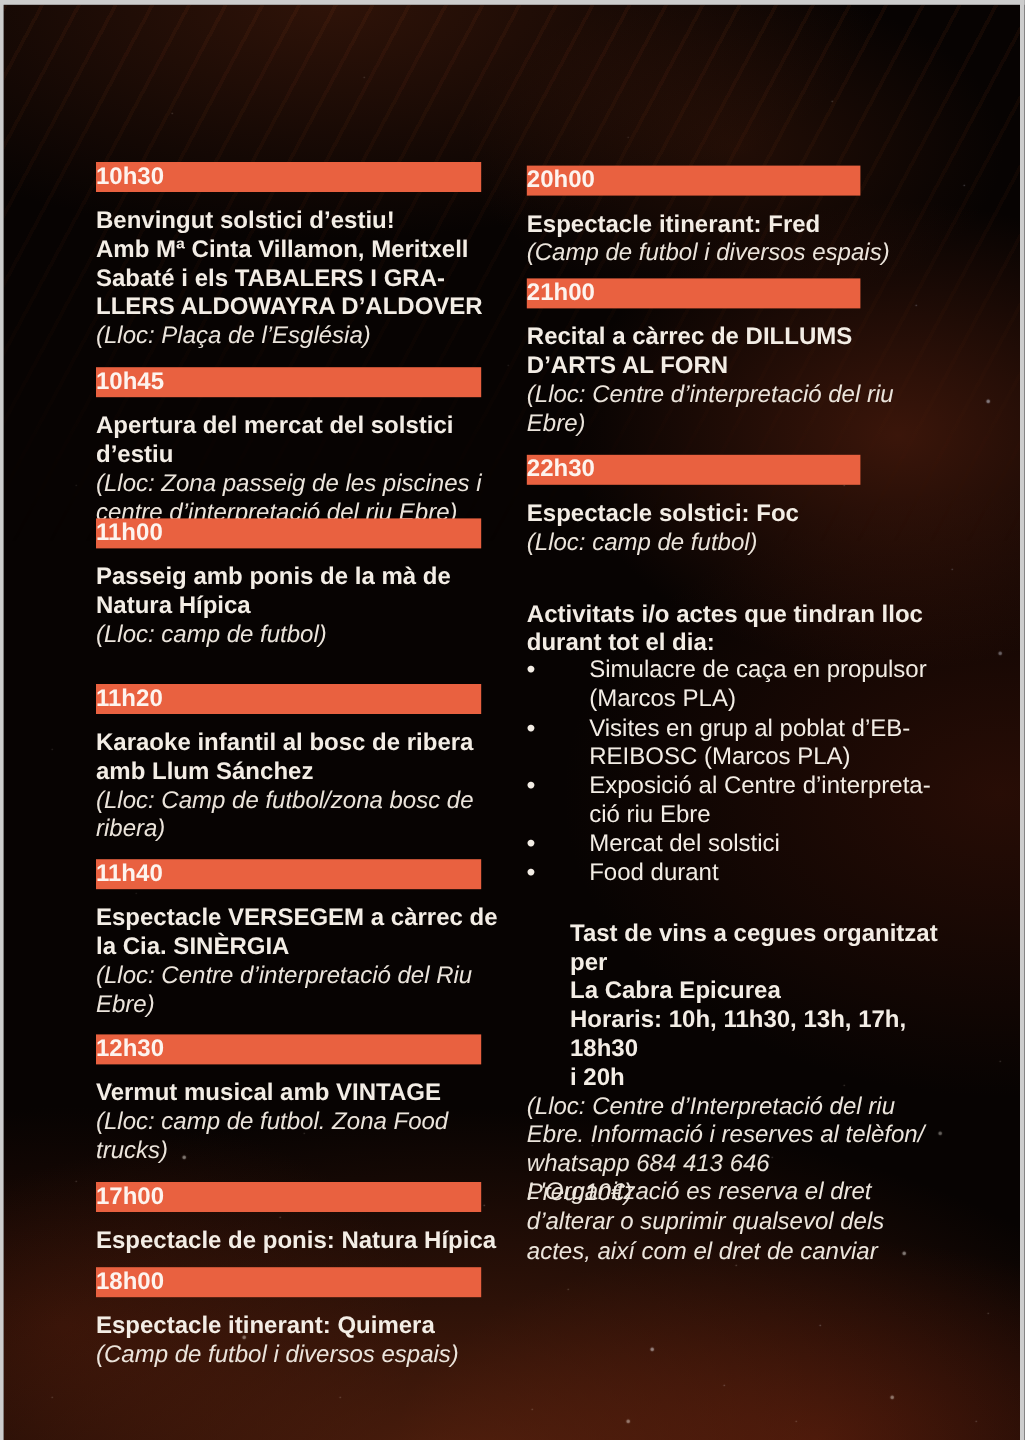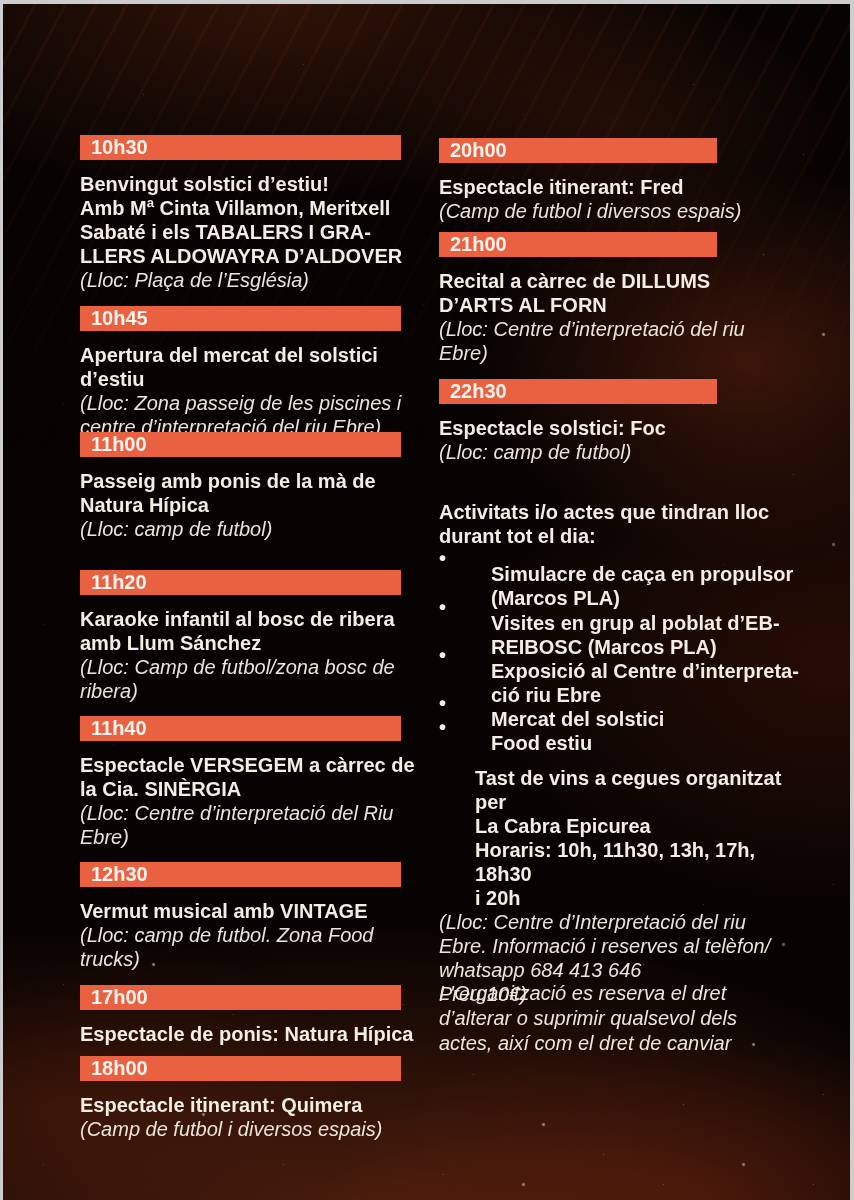--- a/index.html
+++ b/index.html
@@ -57,37 +57,37 @@
       330px 910px 1px 0 rgba(255,245,235,.30), 490px 950px 1px 0 rgba(240,245,255,.35),
       170px 880px 1px 0 rgba(255,240,230,.30), 830px 880px 1px 0 rgba(255,245,235,.35),
       40px 1160px 1px 0 rgba(255,240,230,.35);
   }
   .event{position:absolute;}
   .event.left{left:77px;width:345px;}
   .event.right{left:436px;width:360px;}
   .badge{
     background:#e96140;color:#fdf4ef;
     font-weight:700;font-size:20px;line-height:25px;height:25px;
-    padding-left:11px;box-sizing:border-box;
+    box-sizing:border-box;
   }
   .event.left .badge{width:321px;}
   .event.right .badge{width:278px;}
   .title{
     font-weight:700;font-size:20px;line-height:24px;
     white-space:pre-line;color:#f3ede5;margin-top:12px;
   }
   .loc{
     font-style:italic;font-weight:400;font-size:20px;line-height:24px;
     white-space:pre-line;color:#ebe4db;
   }
   .textblock{position:absolute;left:436px;width:370px;}
   .heading{font-weight:700;font-size:20px;line-height:24px;white-space:pre-line;color:#f3ede5;}
   .bullet-item{position:absolute;left:436px;width:370px;display:flex;}
   .dot{font-weight:700;font-size:20px;line-height:24px;color:#f3ede5;width:52px;flex:none;}
-  .bullet-text{font-weight:700;font-size:20px;line-height:24px;white-space:pre-line;color:#f3ede5;margin-top:16px;}
+  .bullet-text{font-weight:400;font-size:20px;line-height:24px;white-space:pre-line;color:#f3ede5;}
   .tast-intro{font-weight:700;font-size:20px;line-height:24px;white-space:pre-line;color:#f3ede5;margin-left:36px;}
   .tast-details{font-style:italic;font-size:20px;line-height:24px;white-space:pre-line;color:#ebe4db;}
   .disclaimer{font-style:italic;font-size:20px;line-height:25px;white-space:pre-line;color:#ece5dc;}
 </style>
 </head>
 <body>
 
 <div class="poster">
   <div class="streaks"></div>
   <div class="stars"></div>
@@ -189,21 +189,21 @@
     <span class="dot">•</span>
     <div class="bullet-text">Exposició al Centre d’interpreta-
 ció riu Ebre</div>
   </div>
   <div class="bullet-item" style="top:687px">
     <span class="dot">•</span>
     <div class="bullet-text">Mercat del solstici</div>
   </div>
   <div class="bullet-item" style="top:711px">
     <span class="dot">•</span>
-    <div class="bullet-text">Food estiu</div>
+    <div class="bullet-text">Food durant</div>
   </div>
 
   <div class="textblock" style="top:762px">
     <div class="tast-intro">Tast de vins a cegues organitzat per
 La Cabra Epicurea
 Horaris: 10h, 11h30, 13h, 17h, 18h30
 i 20h</div>
     <div class="tast-details">(Lloc: Centre d’Interpretació del riu
 Ebre. Informació i reserves al telèfon/
 whatsapp 684 413 646

